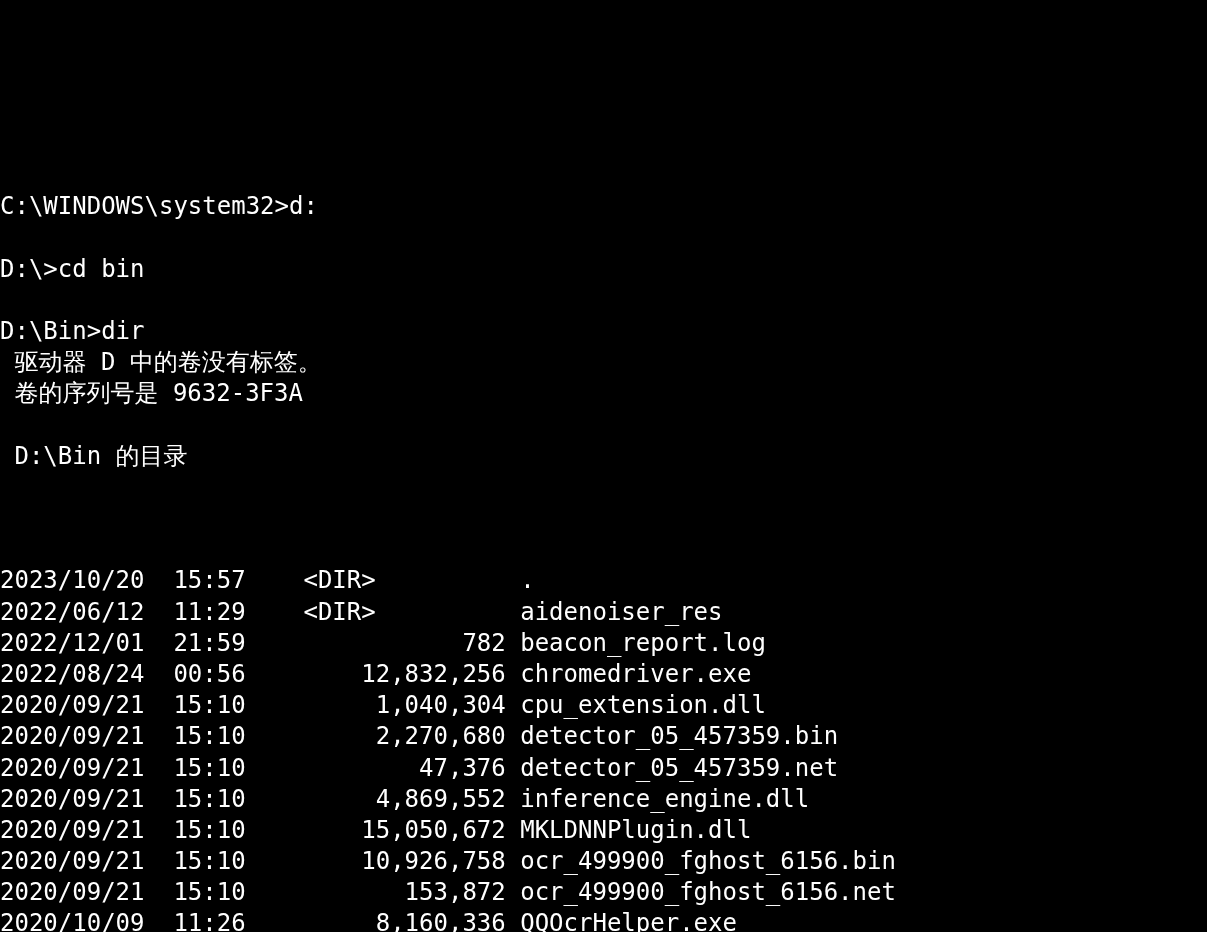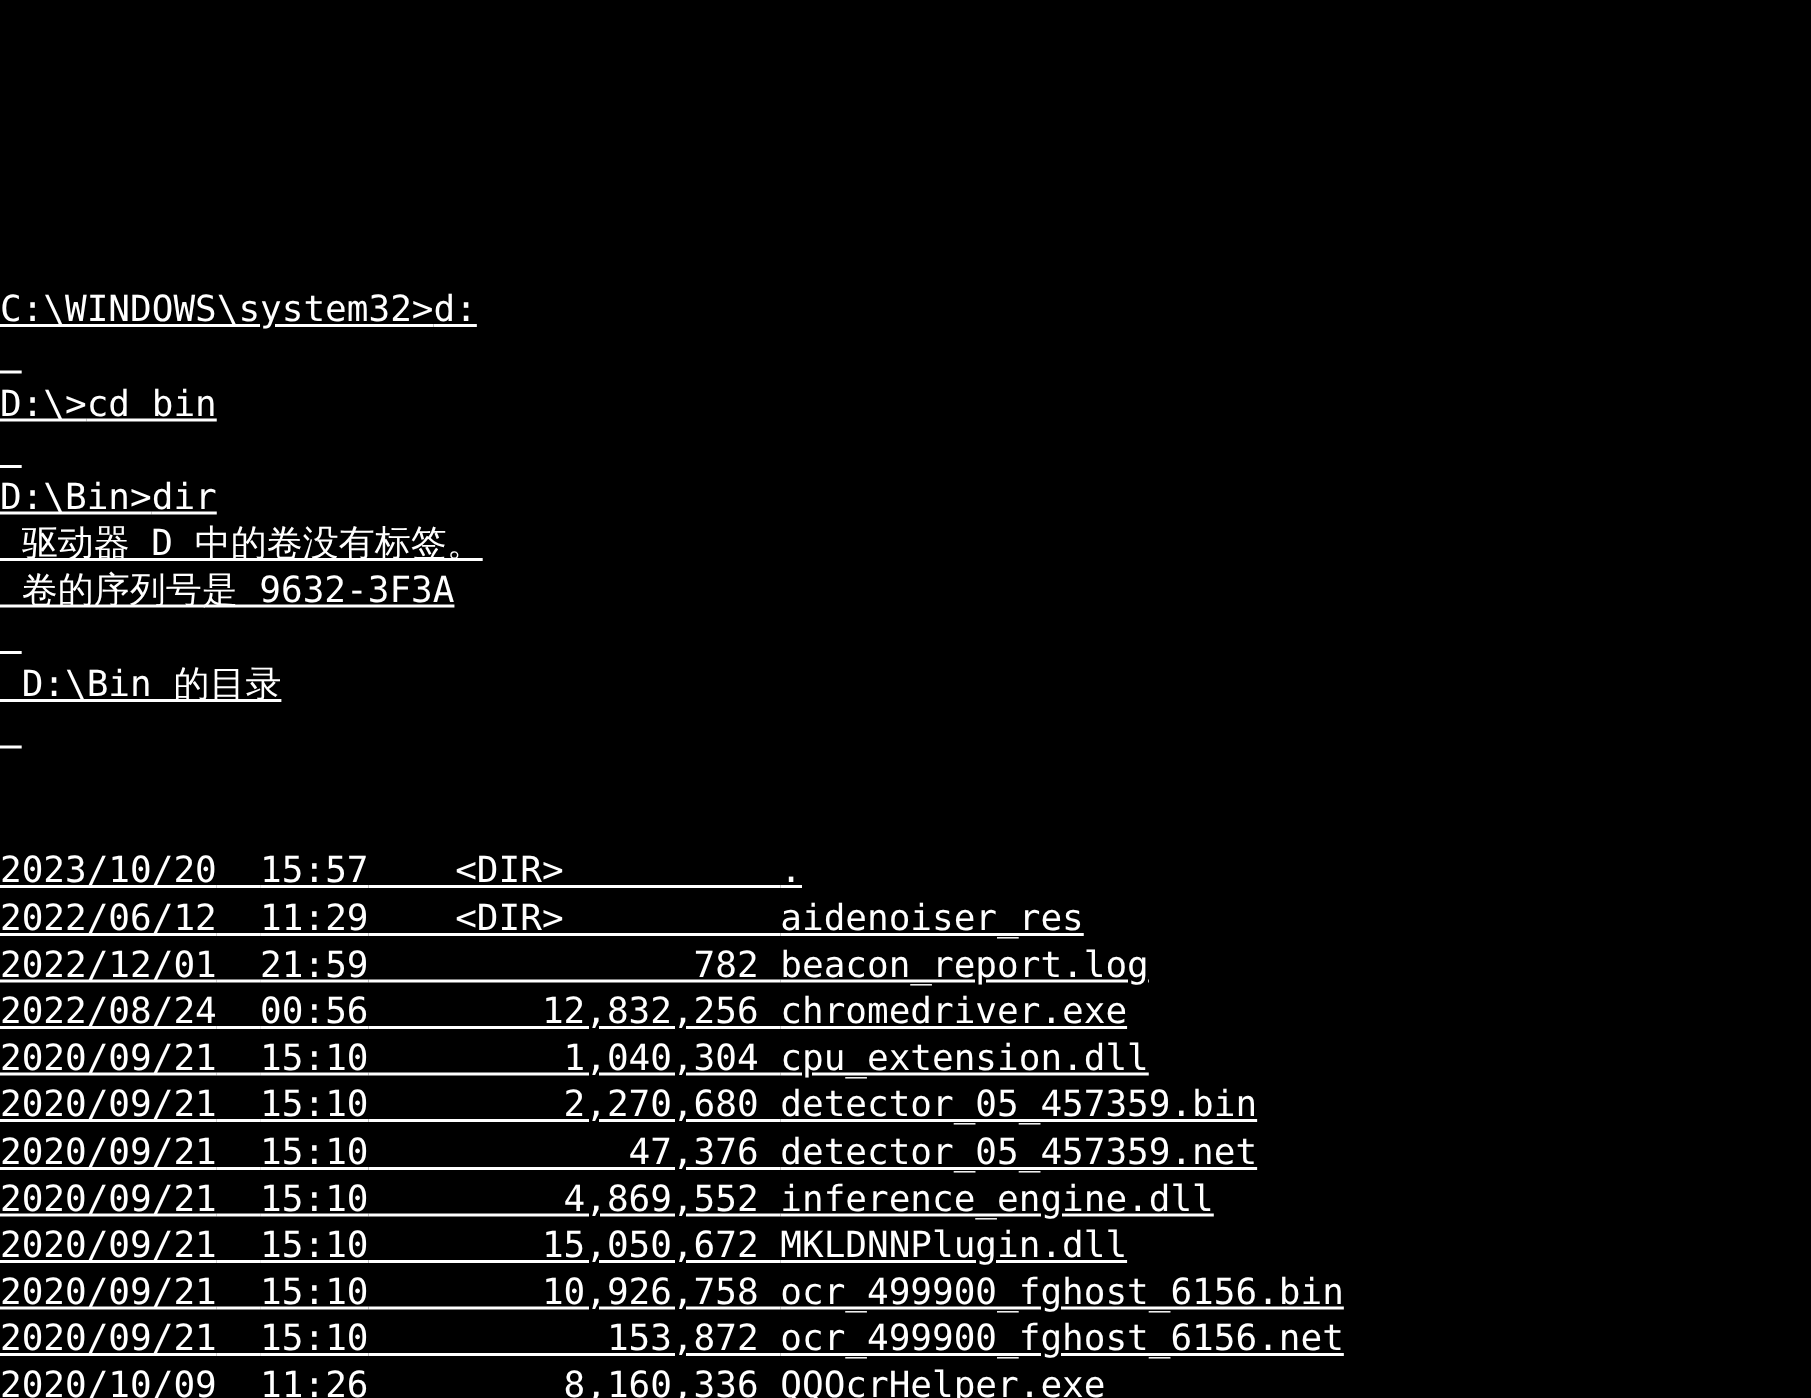--- a/index.html
+++ b/index.html
@@ -15,21 +15,20 @@
       line-height: 1.3;
       padding: 0;
       letter-spacing: 0px;
       white-space: pre;
     }
     .terminal {
       padding: 4px 0 20px 0;
     }
     .line {
       min-height: 1.3em;
-      text-decoration: underline;
     }
   </style>
 </head>
 <body>
 
 
 
 <div class="terminal">
   <div id="header-lines"><div class="line"><span>C:\WINDOWS\system32&gt;</span><span>d:</span></div><div class="line"> </div><div class="line"><span>D:\&gt;</span><span>cd bin</span></div><div class="line"> </div><div class="line"><span>D:\Bin&gt;</span><span>dir</span></div><div class="line"> 驱动器 D 中的卷没有标签。</div><div class="line"> 卷的序列号是 9632-3F3A</div><div class="line"> </div><div class="line"> D:\Bin 的目录</div><div class="line"> </div></div>
   <div id="dir-listing"><div class="line"><span>2023/10/20</span>  <span>15:57</span><span>    &lt;DIR&gt;          </span><span>.</span></div><div class="line"><span>2022/06/12</span>  <span>11:29</span><span>    &lt;DIR&gt;          </span><span>aidenoiser_res</span></div><div class="line"><span>2022/12/01</span>  <span>21:59</span><span>               782 </span><span>beacon_report.log</span></div><div class="line"><span>2022/08/24</span>  <span>00:56</span><span>        12,832,256 </span><span>chromedriver.exe</span></div><div class="line"><span>2020/09/21</span>  <span>15:10</span><span>         1,040,304 </span><span>cpu_extension.dll</span></div><div class="line"><span>2020/09/21</span>  <span>15:10</span><span>         2,270,680 </span><span>detector_05_457359.bin</span></div><div class="line"><span>2020/09/21</span>  <span>15:10</span><span>            47,376 </span><span>detector_05_457359.net</span></div><div class="line"><span>2020/09/21</span>  <span>15:10</span><span>         4,869,552 </span><span>inference_engine.dll</span></div><div class="line"><span>2020/09/21</span>  <span>15:10</span><span>        15,050,672 </span><span>MKLDNNPlugin.dll</span></div><div class="line"><span>2020/09/21</span>  <span>15:10</span><span>        10,926,758 </span><span>ocr_499900_fghost_6156.bin</span></div><div class="line"><span>2020/09/21</span>  <span>15:10</span><span>           153,872 </span><span>ocr_499900_fghost_6156.net</span></div><div class="line"><span>2020/10/09</span>  <span>11:26</span><span>         8,160,336 </span><span>QQOcrHelper.exe</span></div></div>

